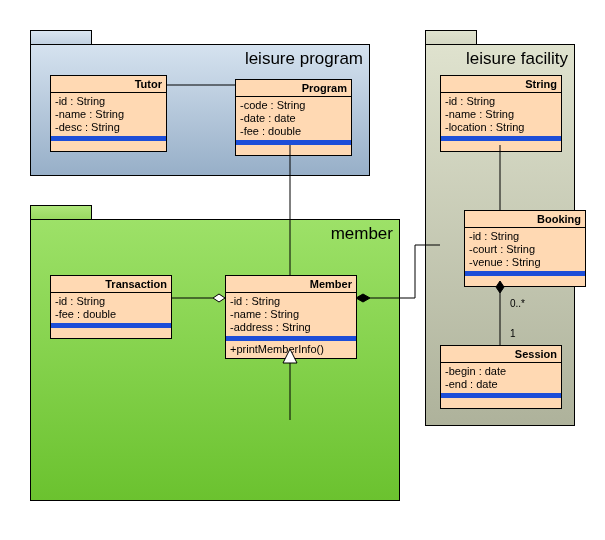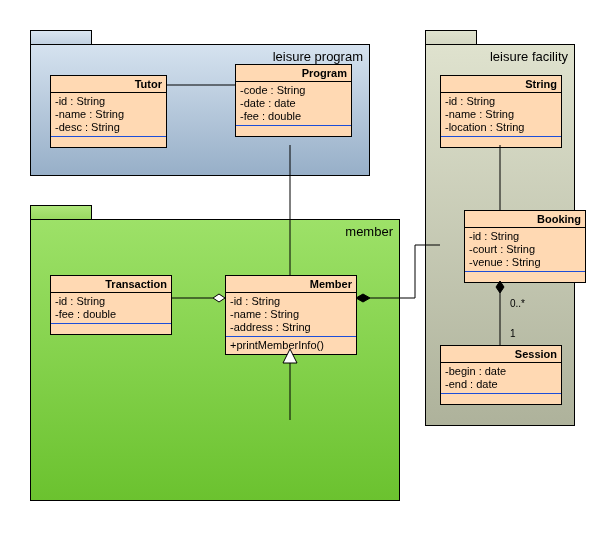--- a/index.html
+++ b/index.html
@@ -1,23 +1,23 @@
 <!DOCTYPE html>
 <html><head>
 <meta charset="utf-8">
 <style>
   body{margin:0;font-family:Arial,Helvetica,sans-serif;font-size:11px;background:#fff}
   .canvas{position:relative;width:605px;height:540px}
   .pkg{position:absolute}
   .pkg-tab{position:absolute;border:1px solid #000;border-bottom:none;height:14px;left:0}
   .pkg-body{position:absolute;border:1px solid #000}
-  .pkg-label{position:absolute;right:6px;top:4px;font-size:13px}
+  .pkg-label{position:absolute;right:6px;top:4px;font-size:17px}
   .cls{position:absolute;background:#ffd9b3;border:1px solid #000}
   .cls .hd{border-bottom:1px solid #000;text-align:right;font-weight:bold;padding:2px 4px}
-  .cls .sec{border-bottom:1px solid #1d4ed8;padding:2px 4px}
+  .cls .sec{border-bottom:5px solid #1d4ed8;padding:2px 4px}
   .cls .sec:last-child{border-bottom:none}
   .cls .sec div{line-height:13px;white-space:nowrap}
   .cls .empty{height:6px;border-bottom:none}
   svg{position:absolute;top:0;left:0;pointer-events:none}
   .mult{position:absolute;font-size:10px}
 </style>
 </head>
 <body>
 
 <div class="canvas">
@@ -46,21 +46,21 @@
   <div class="cls" style="left:50px;top:75px;width:115px">
     <div class="hd">Tutor</div>
     <div class="sec">
       <div>-id : String</div>
       <div>-name : String</div>
       <div>-desc : String</div>
     </div>
     <div class="sec empty"></div>
   </div>
 
-  <div class="cls" style="left:235px;top:64px;width:115px">
+  <div class="cls" style="left:235px;top:79px;width:115px">
     <div class="hd">Program</div>
     <div class="sec">
       <div>-code : String</div>
       <div>-date : date</div>
       <div>-fee : double</div>
     </div>
     <div class="sec empty"></div>
   </div>
 
   <div class="cls" style="left:50px;top:275px;width:120px">

